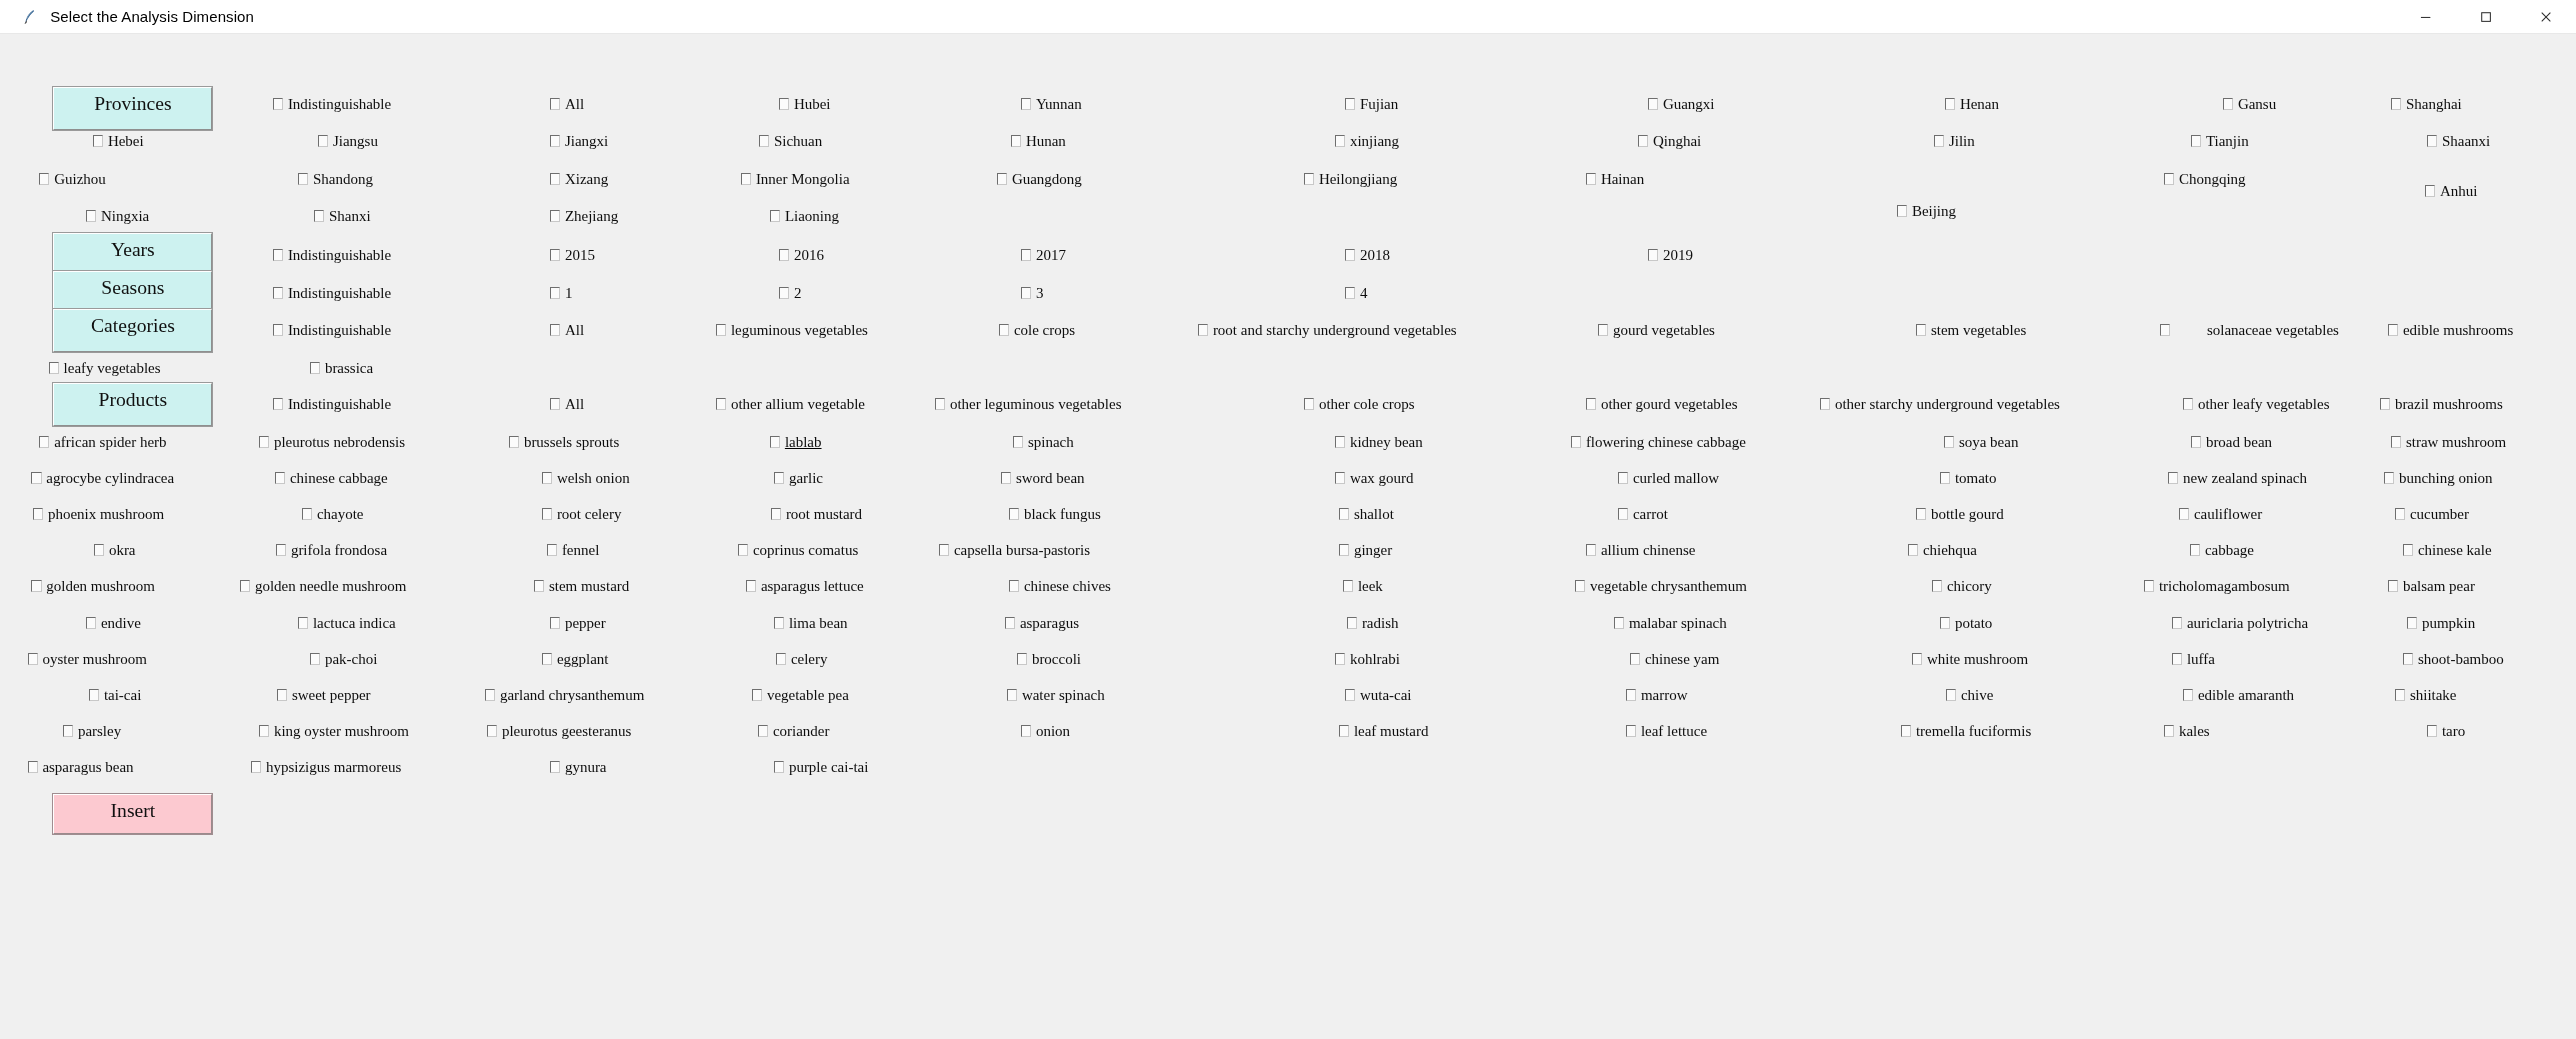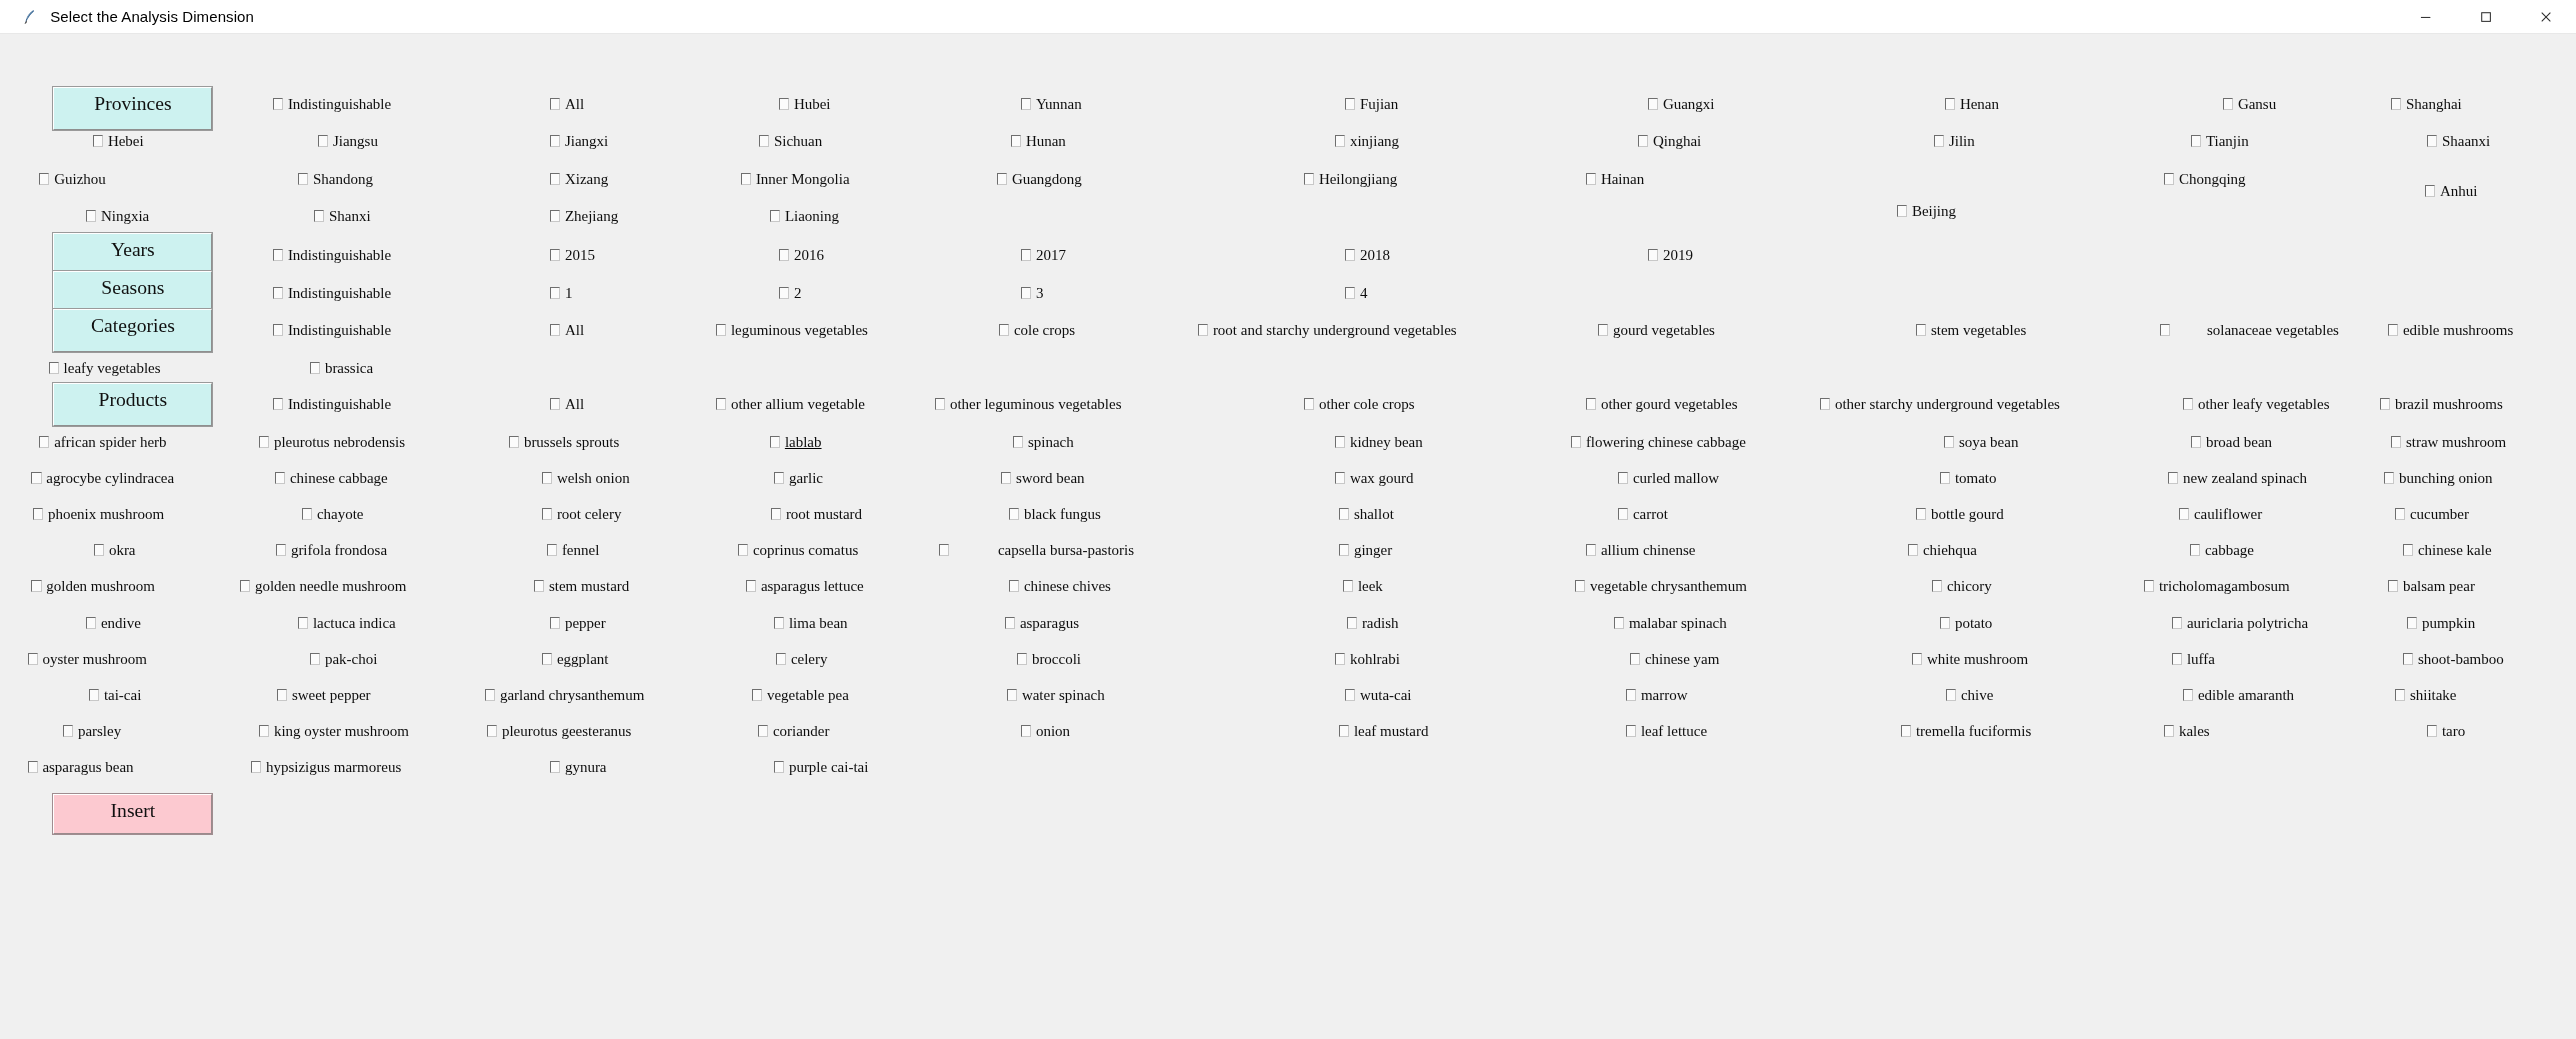--- a/index.html
+++ b/index.html
@@ -531,21 +531,21 @@
           <span class="lbl">grifola frondosa</span>
         </div>
         <div class="cb" style="top: 507px; left: 514px;">
           <span class="box"></span>
           <span class="lbl">fennel</span>
         </div>
         <div class="cb" style="top: 507px; left: 705px;">
           <span class="box"></span>
           <span class="lbl">coprinus comatus</span>
         </div>
-        <div class="cb" style="top: 507px; left: 906px; gap: 44px;">
+        <div class="cb" style="top: 507px; left: 906px;">
           <span class="box"></span>
           <span class="lbl">capsella bursa-pastoris</span>
         </div>
         <div class="cb" style="top: 507px; left: 1306px;">
           <span class="box"></span>
           <span class="lbl">ginger</span>
         </div>
         <div class="cb" style="top: 507px; left: 1553px;">
           <span class="box"></span>
           <span class="lbl">allium chinense</span>

